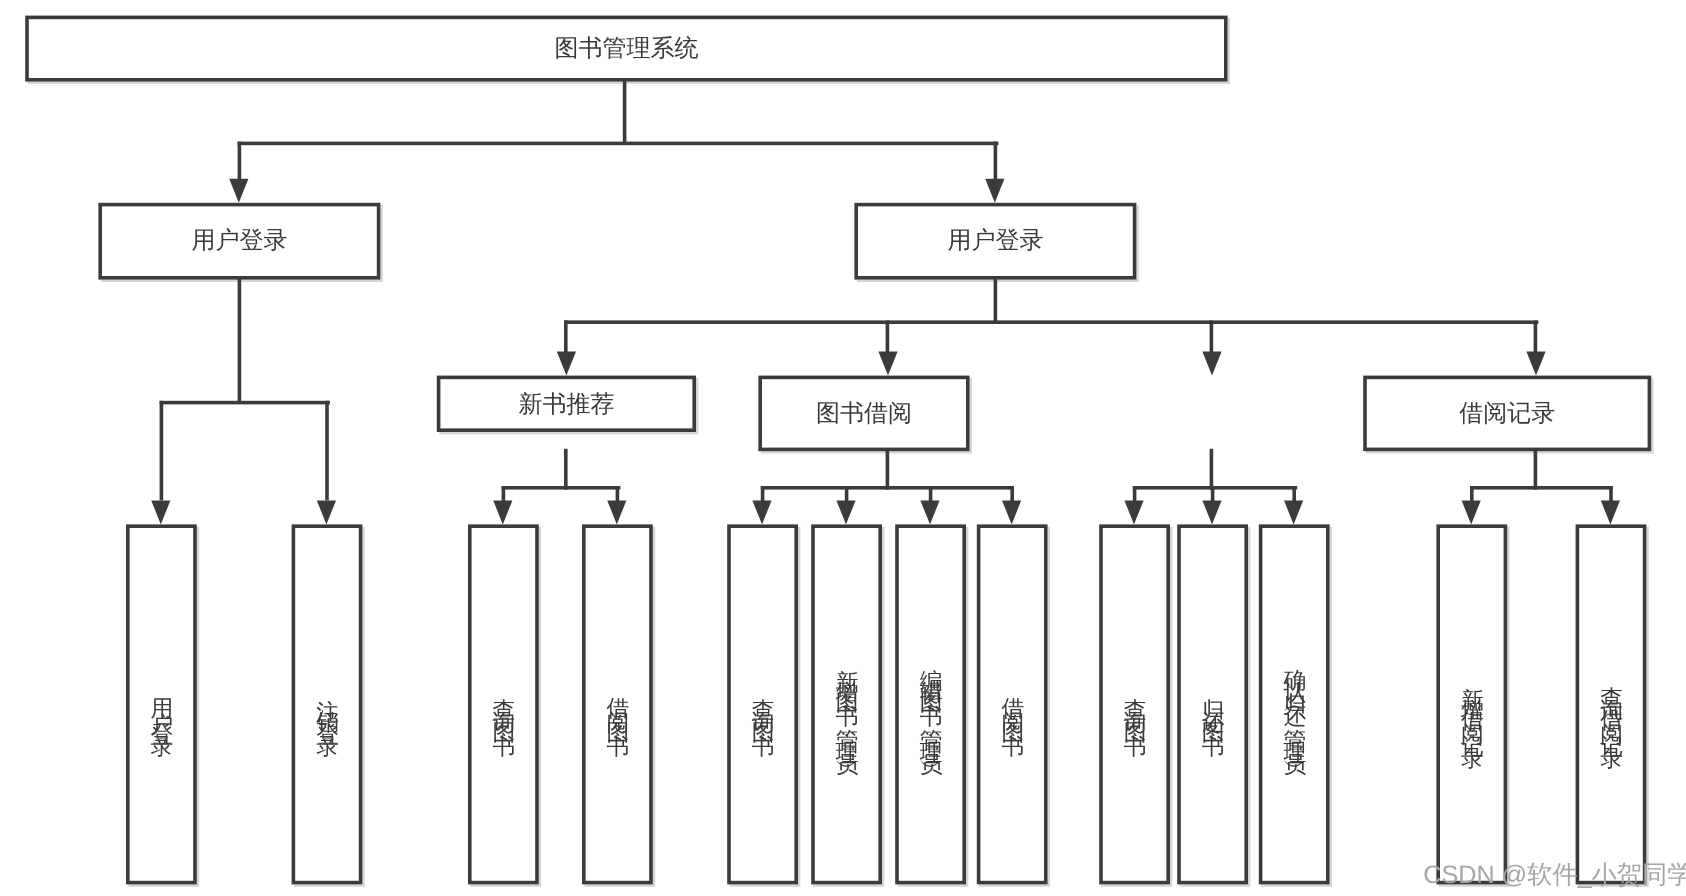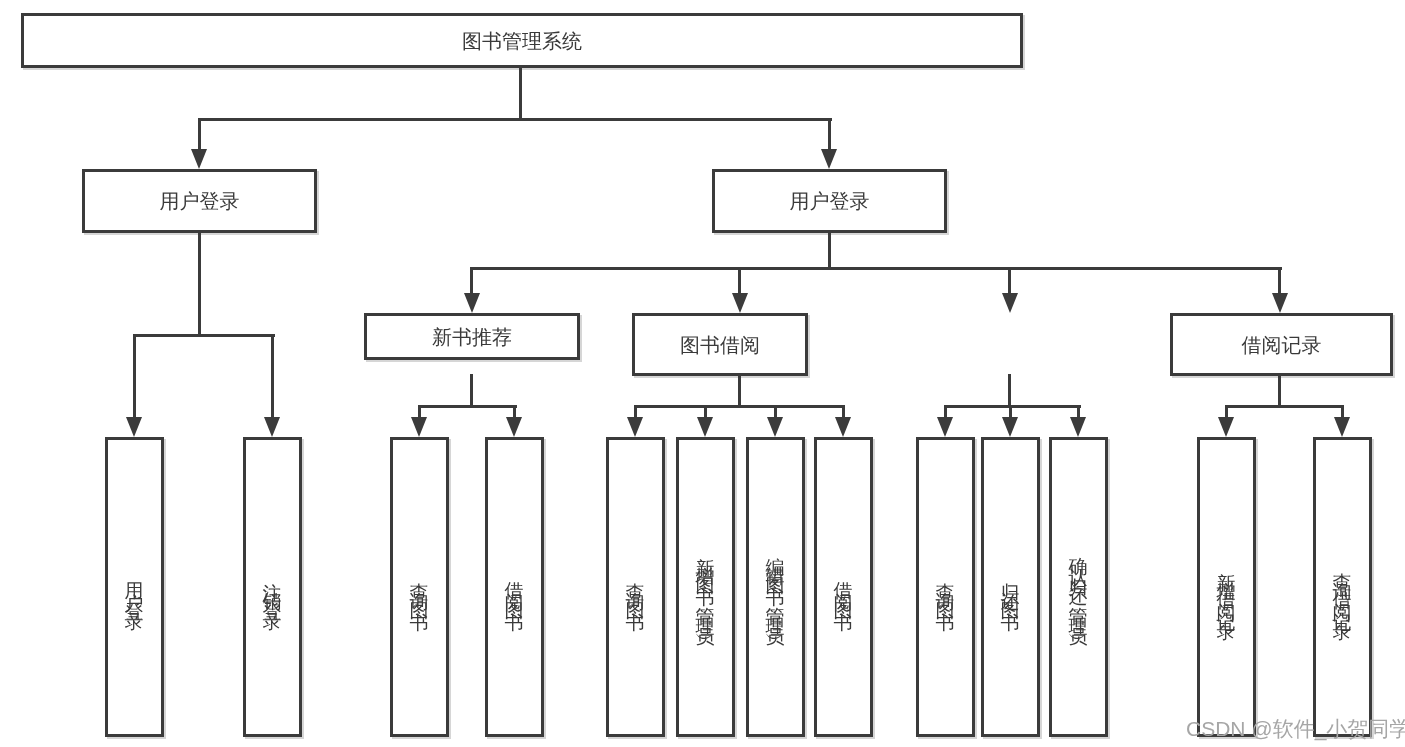--- a/index.html
+++ b/index.html
@@ -59,21 +59,21 @@
   <div class="arrow" style="left:464px; top:293px;"></div>
   <div class="vline" style="left:738px; top:267px; width:3px; height:28px;"></div>
   <div class="arrow" style="left:732px; top:293px;"></div>
   <div class="vline" style="left:1008px; top:267px; width:3px; height:28px;"></div>
   <div class="arrow" style="left:1002px; top:293px;"></div>
   <div class="vline" style="left:1278px; top:267px; width:3px; height:28px;"></div>
   <div class="arrow" style="left:1272px; top:293px;"></div>
 
   <div class="node" style="left:364px; top:313px; width:216px; height:47px;">新书推荐</div>
   <div class="node" style="left:632px; top:313px; width:176px; height:63px;">图书借阅</div>
-  <div class="node" style="left:1170px; top:313px; width:223px; height:63px;text-align:right;">借阅记录</div>
+  <div class="node" style="left:1136px; top:313px; width:240px; height:63px;text-align:right;">借阅记录</div>
 
   <div class="vline" style="left:470px; top:374px; width:3px; height:34px;"></div>
   <div class="hline" style="left:418px; top:405px; width:99px; height:3px;"></div>
   <div class="vline" style="left:418px; top:405px; width:3px; height:14px;"></div>
   <div class="arrow" style="left:411px; top:417px;"></div>
   <div class="vline" style="left:513px; top:405px; width:3px; height:14px;"></div>
   <div class="arrow" style="left:506px; top:417px;"></div>
 
   <div class="vline" style="left:738px; top:374px; width:3px; height:34px;"></div>
   <div class="hline" style="left:634px; top:405px; width:211px; height:3px;"></div>

